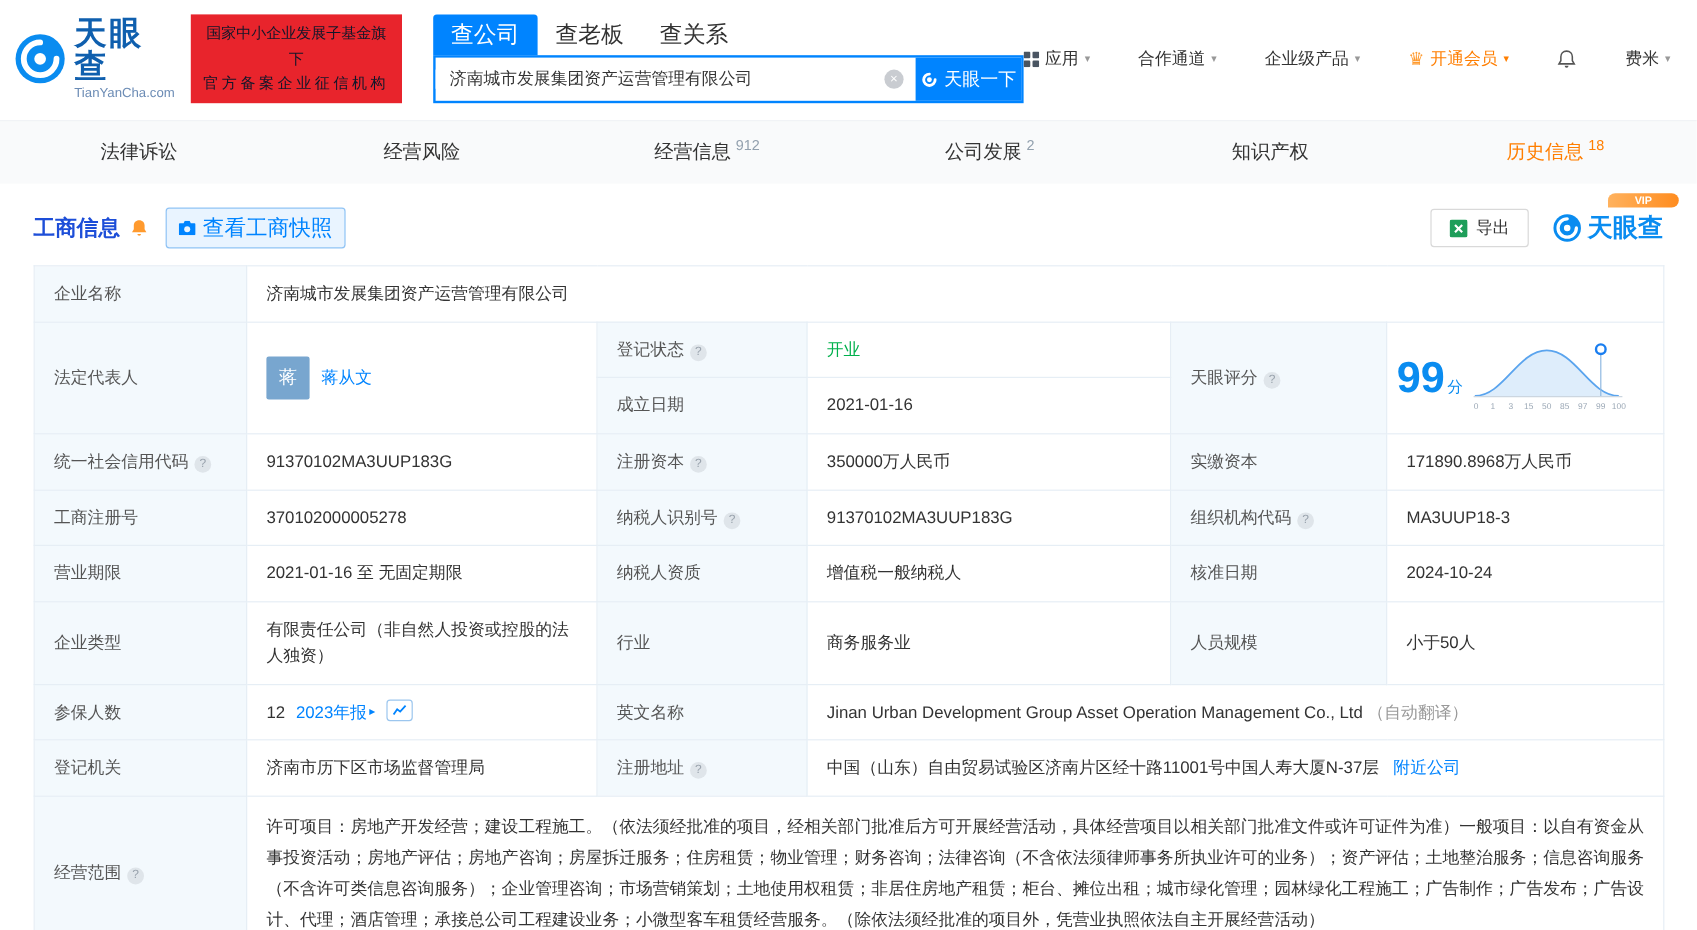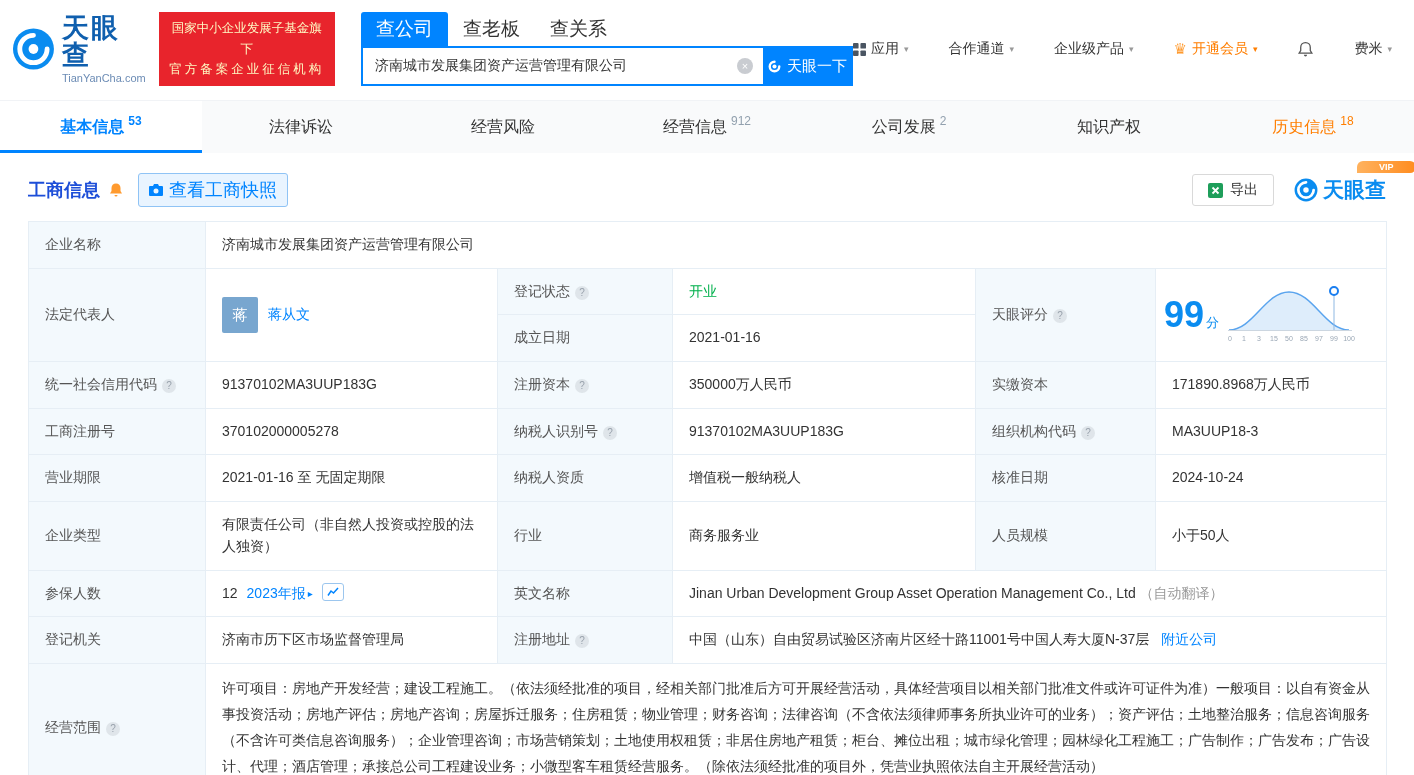--- a/index.html
+++ b/index.html
@@ -5,21 +5,21 @@
   * { box-sizing: border-box; margin: 0; padding: 0; }
   body {
     font-family: "Liberation Sans", "DejaVu Sans", sans-serif;
     background: #fff; color: #333; width: 1414px;
   }
   
   .topbar { display: flex; align-items: center; padding: 12px 16px 14px 12px; }
   .logo { display: flex; align-items: center; gap: 7px; cursor: pointer; }
   .logo-title { font-size: 27px; font-weight: bold; color: #0f5fae; letter-spacing: 2px; line-height: 1; }
   .logo-sub { font-size: 11px; color: #6c8cb5; margin-top: 3px; }
-  .gov-badge { margin-left: 12px; background: #e8242c; color: #fef9c3; font-size: 12.5px; padding: 6px 10px; line-height: 1.65; text-align: center; }
+  .gov-badge { margin-left: 12px; background: #e8242c; color: #0f172a; font-size: 12.5px; padding: 6px 10px; line-height: 1.65; text-align: center; }
   .gov-badge .l2 { letter-spacing: 3px; }
   .search-wrap { margin-left: 26px; }
   .search-tabs { display: flex; }
   .stab { font-size: 19px; padding: 4px 15px; cursor: pointer; color: #333; }
   .stab.active { background: #0084ff; color: #fff; border-radius: 3px 3px 0 0; }
   .search-box { display: flex; align-items: center; border: 2px solid #0084ff; width: 492px; height: 40px; background: #fff; }
   .search-input { flex: 1; min-width: 0; border: none; outline: none; font-size: 14px; padding: 0 12px; color: #333; }
   .clear-icon { flex: none; width: 16px; height: 16px; border-radius: 50%; background: #c9ccd1; color: #fff; font-size: 11px; line-height: 16px; text-align: center; margin-right: 10px; cursor: pointer; }
   .search-btn { flex: none; width: 88px; height: 100%; background: #0084ff; border: none; color: #ffffff; font-size: 15px; cursor: pointer; display: flex; align-items: center; justify-content: center; gap: 5px; }
   .top-nav { margin-left: auto; display: flex; align-items: center; gap: 40px; font-size: 14px; color: #333; padding-right: 6px; }
@@ -140,24 +140,20 @@
       </svg>
     </div>
     <div class="nav-item">
       <span>费米</span>
       <span class="chev">▾</span>
     </div>
   </nav>
 </header>
 
 <nav class="main-tabs">
-  <div class="tab active">
-    <span>基本信息</span>
-    <span class="count">53</span>
-  </div>
   <div class="tab">
     <span>法律诉讼</span>
     <span class="count"></span>
   </div>
   <div class="tab">
     <span>经营风险</span>
     <span class="count"></span>
   </div>
   <div class="tab">
     <span>经营信息</span>

